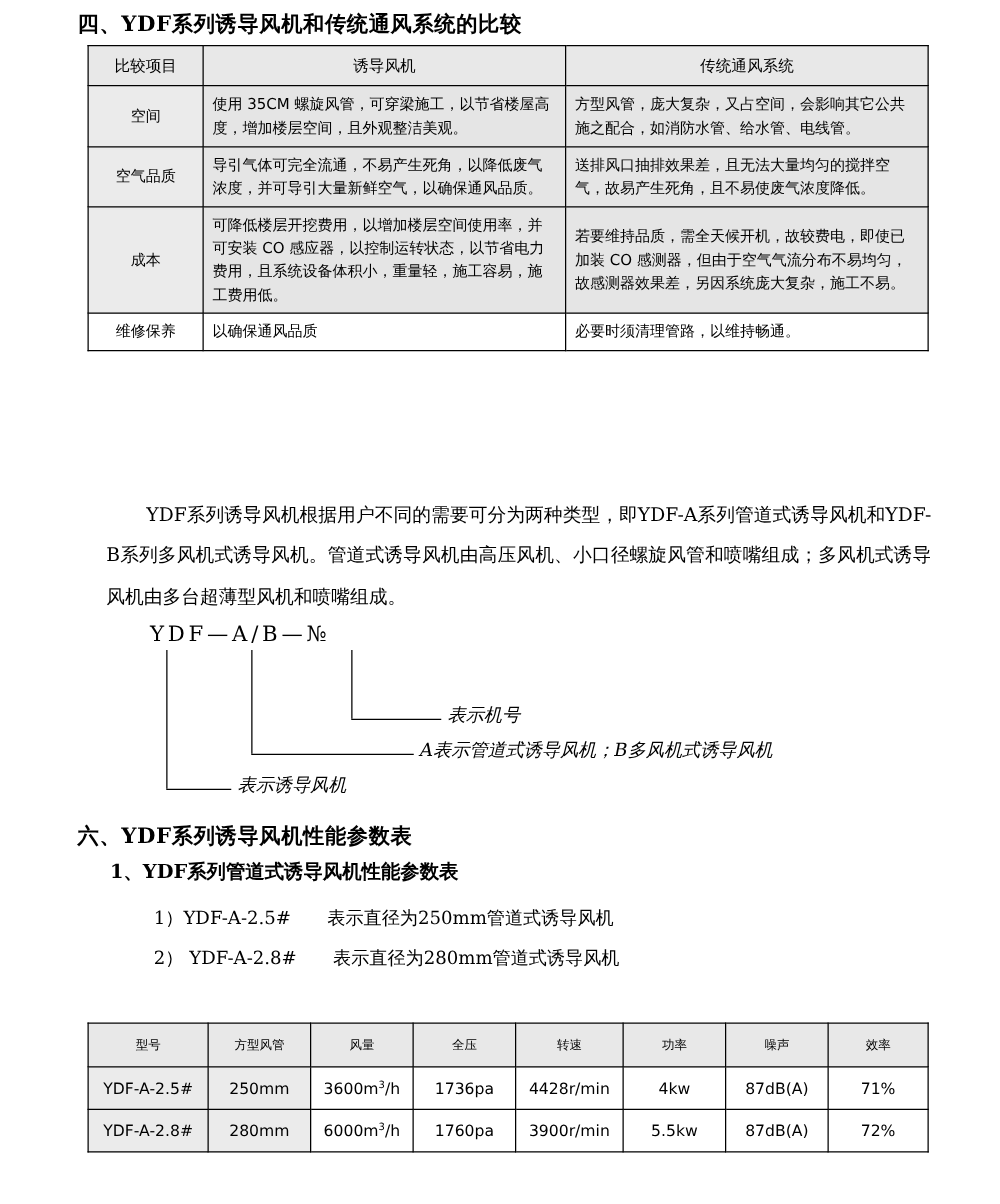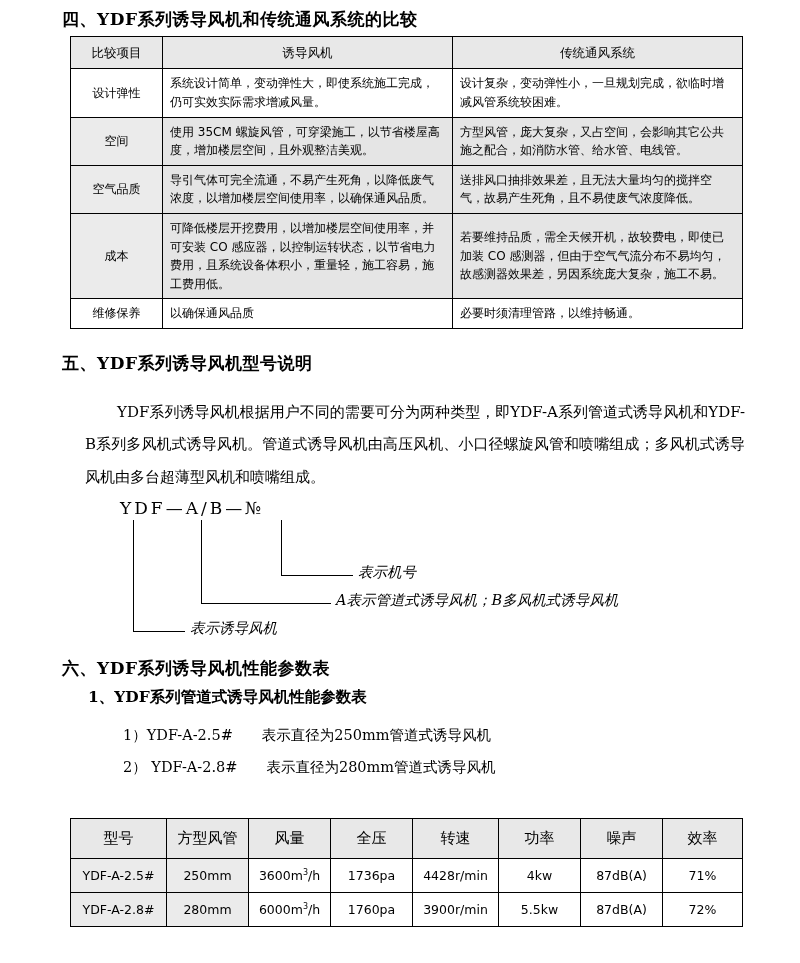--- a/index.html
+++ b/index.html
@@ -125,21 +125,21 @@
   }
   table.spec td {
     border: 1px solid #000000;
     text-align: center;
     font-size: 12.5px;
     padding: 9px 2px;
     font-family: "DejaVu Sans", "Liberation Sans", sans-serif;
   }
   table.spec tr.hdr td {
     background: #e8e8e8;
-    font-size: 15px;
+    font-size: 10px;
     padding: 10px 2px;
   }
   table.spec td.first {
     background: #ebebeb;
   }
   sup { font-size: 8px; vertical-align: super; }
 </style>
 </head>
 <body>
 
@@ -152,49 +152,43 @@
       <col style="width:92px">
       <col style="width:290px">
       <col style="width:290px">
     </colgroup>
     <tbody>
       <tr class="hdr">
         <td>比较项目</td>
         <td>诱导风机</td>
         <td>传统通风系统</td>
       </tr>
-      <tr>
-        <td class="label">设计弹性</td>
-        <td class="body cmp-cell-body">系统设计简单，变动弹性大，即使系统施工完成，仍可实效实际需求增减风量。</td>
-        <td class="body cmp-cell-body">设计复杂，变动弹性小，一旦规划完成，欲临时增减风管系统较困难。</td>
-      </tr>
       <tr class="shade">
         <td class="label">空间</td>
         <td class="body cmp-cell-body">使用 35CM 螺旋风管，可穿梁施工，以节省楼屋高度，增加楼层空间，且外观整洁美观。</td>
         <td class="body cmp-cell-body">方型风管，庞大复杂，又占空间，会影响其它公共施之配合，如消防水管、给水管、电线管。</td>
       </tr>
       <tr class="shade">
         <td class="label">空气品质</td>
-        <td class="body cmp-cell-body">导引气体可完全流通，不易产生死角，以降低废气浓度，以增加楼层空间使用率，以确保通风品质。</td>
+        <td class="body cmp-cell-body">导引气体可完全流通，不易产生死角，以降低废气浓度，并可导引大量新鲜空气，以确保通风品质。</td>
         <td class="body cmp-cell-body">送排风口抽排效果差，且无法大量均匀的搅拌空气，故易产生死角，且不易使废气浓度降低。</td>
       </tr>
       <tr class="shade">
         <td class="label">成本</td>
         <td class="body cmp-cell-body">可降低楼层开挖费用，以增加楼层空间使用率，并可安装 CO 感应器，以控制运转状态，以节省电力费用，且系统设备体积小，重量轻，施工容易，施工费用低。</td>
         <td class="body cmp-cell-body">若要维持品质，需全天候开机，故较费电，即使已加装 CO 感测器，但由于空气气流分布不易均匀，故感测器效果差，另因系统庞大复杂，施工不易。</td>
       </tr>
       <tr>
         <td class="label">维修保养</td>
         <td class="body cmp-cell-body">以确保通风品质</td>
         <td class="body cmp-cell-body">必要时须清理管路，以维持畅通。</td>
       </tr>
     </tbody>
   </table>
 
-  <div class="section-heading" style="left:62px; top:352px; position:absolute;">五、YDF系列诱导风机型号说明</div>
 
   <div class="para" style="left:70px; top:396px; width:660px; text-indent:32px;">YDF系列诱导风机根据用户不同的需要可分为两种类型，即YDF-A系列管道式诱导风机和YDF-B系列多风机式诱导风机。管道式诱导风机由高压风机、小口径螺旋风管和喷嘴组成；多风机式诱导风机由多台超薄型风机和喷嘴组成。</div>
 
   <div class="diagram">
     <div class="code">YDF—A/B—№</div>
 
     <div class="vline" style="left:281px; top:22px; width:1px; height:55px;"></div>
     <div class="hline" style="left:281px; top:77px; width:72px; height:1px;"></div>
 
     <div class="vline" style="left:201px; top:22px; width:1px; height:83px;"></div>

